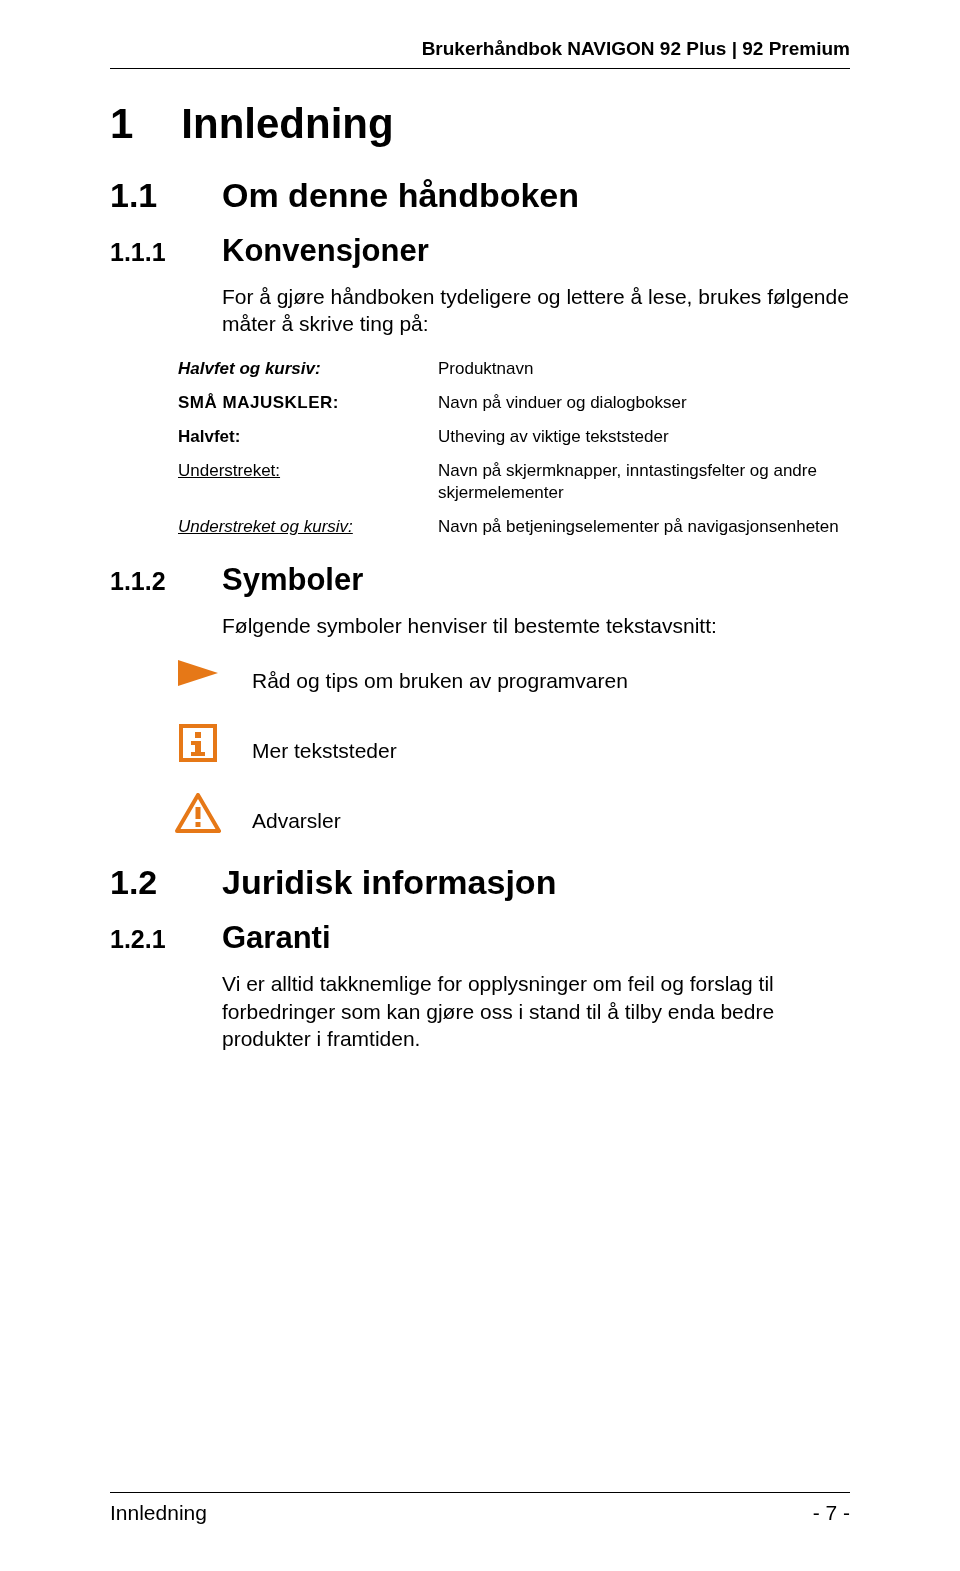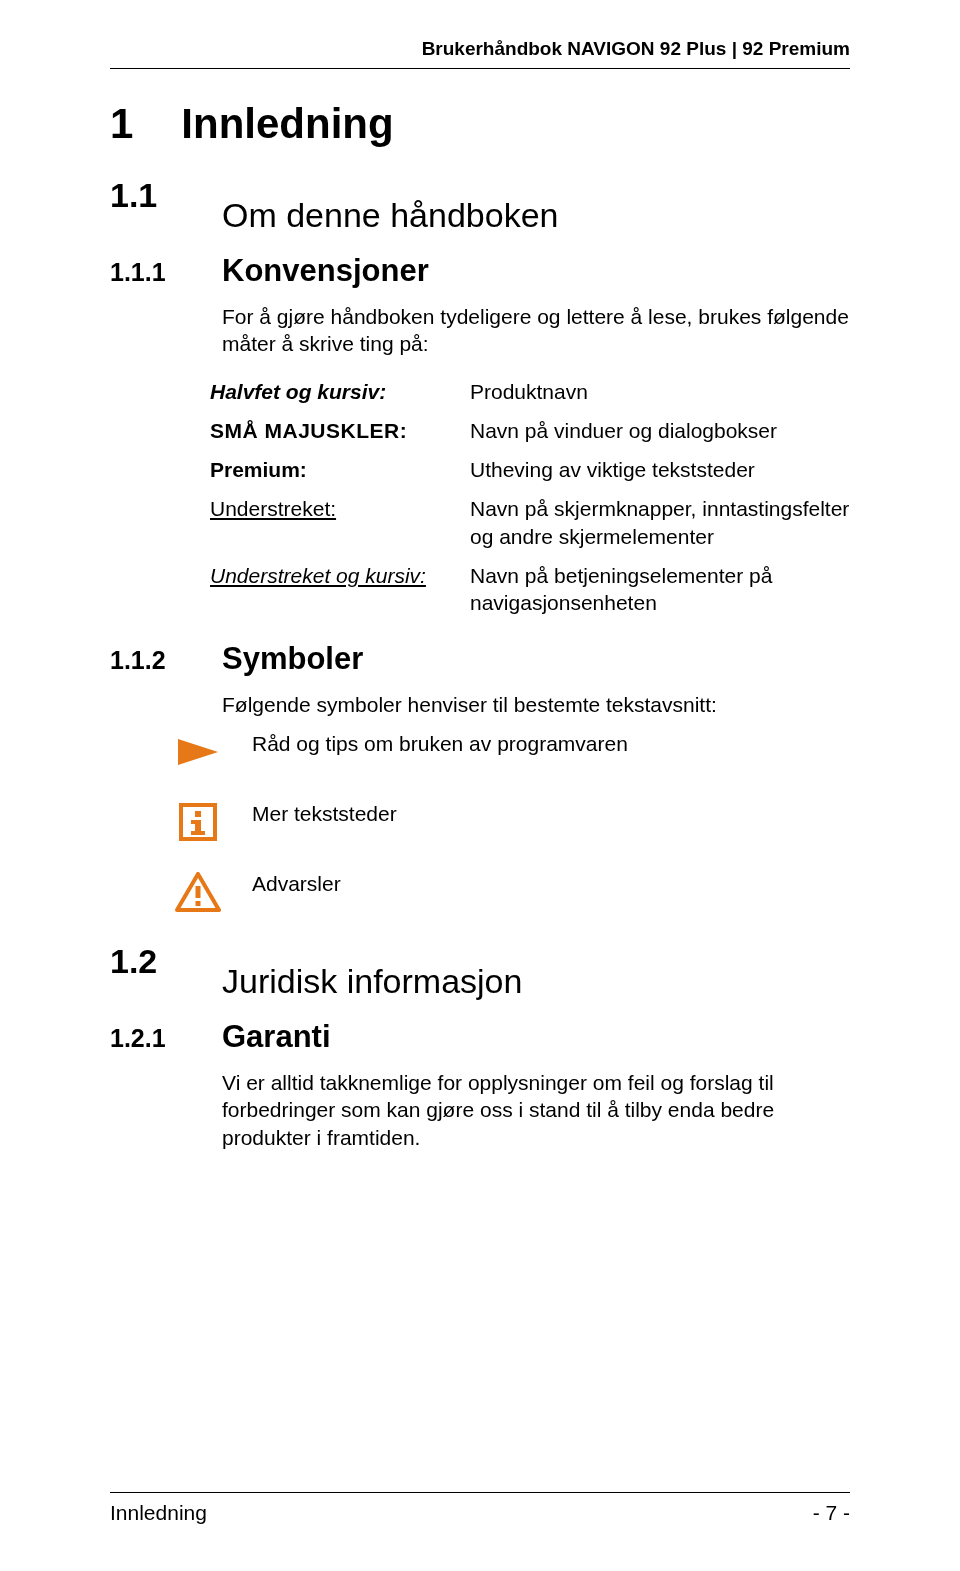--- a/index.html
+++ b/index.html
@@ -36,46 +36,46 @@
     position: absolute;
     top: 100px;
     left: 110px;
     right: 110px;
   }
   .h1-row { display:flex; gap: 48px; align-items: baseline; margin-bottom: 28px; }
   .h1-num { font-size: 42px; font-weight: bold; }
   .h1-title { font-size: 42px; font-weight: bold; }
   .h2-row { display:flex; gap: 22px; align-items: flex-start; margin-bottom: 18px; margin-top: 4px; }
   .h2-num { font-size: 34px; font-weight: bold; width: 90px;}
-  .h2-title { font-size: 34px; font-weight: normal; margin-top: 20px; }
+  .h2-title { font-size: 34px; font-weight: bold; }
   .h3-row { display:flex; gap: 22px; align-items: baseline; margin-bottom: 14px; margin-top: 2px; }
   .h3-num { font-size: 25px; font-weight: bold; width: 90px;}
   .h3-title { font-size: 31px; font-weight: bold; }
   .body-text { font-size: 21px; line-height: 1.3; margin-left: 112px; margin-bottom: 14px; }
   table.conventions {
-    margin-left: 100px;
+    margin-left: 68px;
     width: calc(100% - 64px);
     border-collapse: collapse;
-    font-size: 21px;
+    font-size: 17px;
     margin-bottom: 18px;
   }
   table.conventions td {
     vertical-align: top;
     padding: 6px 8px 6px 0;
     line-height: 1.3;
   }
   table.conventions td.key { width: 260px; }
   .bold-italic { font-weight: bold; font-style: italic; }
   .smallcaps { font-variant: small-caps; letter-spacing: 0.5px; font-weight: bold; }
   .bold { font-weight: bold; }
   .underline { text-decoration: underline; }
   .underline-italic { text-decoration: underline; font-style: italic; }
   .symbol-row {
     display:flex;
-    align-items:flex-start;
+    align-items:flex-end;
     gap: 30px;
     margin-left: 64px;
     margin-bottom: 30px;
     font-size: 21px;
   }
   .icon { width: 48px; height: 40px; display:flex; align-items:center; justify-content:center; flex: 0 0 48px; }
   .footer-rule {
     position:absolute;
     bottom: 78px;
     left: 110px;
@@ -126,21 +126,21 @@
       <tbody>
           <tr>
         <td class="key bold-italic">Halvfet og kursiv:</td>
         <td>Produktnavn</td>
       </tr>
       <tr>
         <td class="key smallcaps">SMÅ MAJUSKLER:</td>
         <td>Navn på vinduer og dialogbokser</td>
       </tr>
       <tr>
-        <td class="key bold">Premium:</td>
+        <td class="key bold">Halvfet:</td>
         <td>Utheving av viktige tekststeder</td>
       </tr>
       <tr>
         <td class="key underline">Understreket:</td>
         <td>Navn på skjermknapper, inntastingsfelter og andre skjermelementer</td>
       </tr>
       <tr>
         <td class="key underline-italic">Understreket og kursiv:</td>
         <td>Navn på betjeningselementer på navigasjonsenheten</td>
       </tr>

